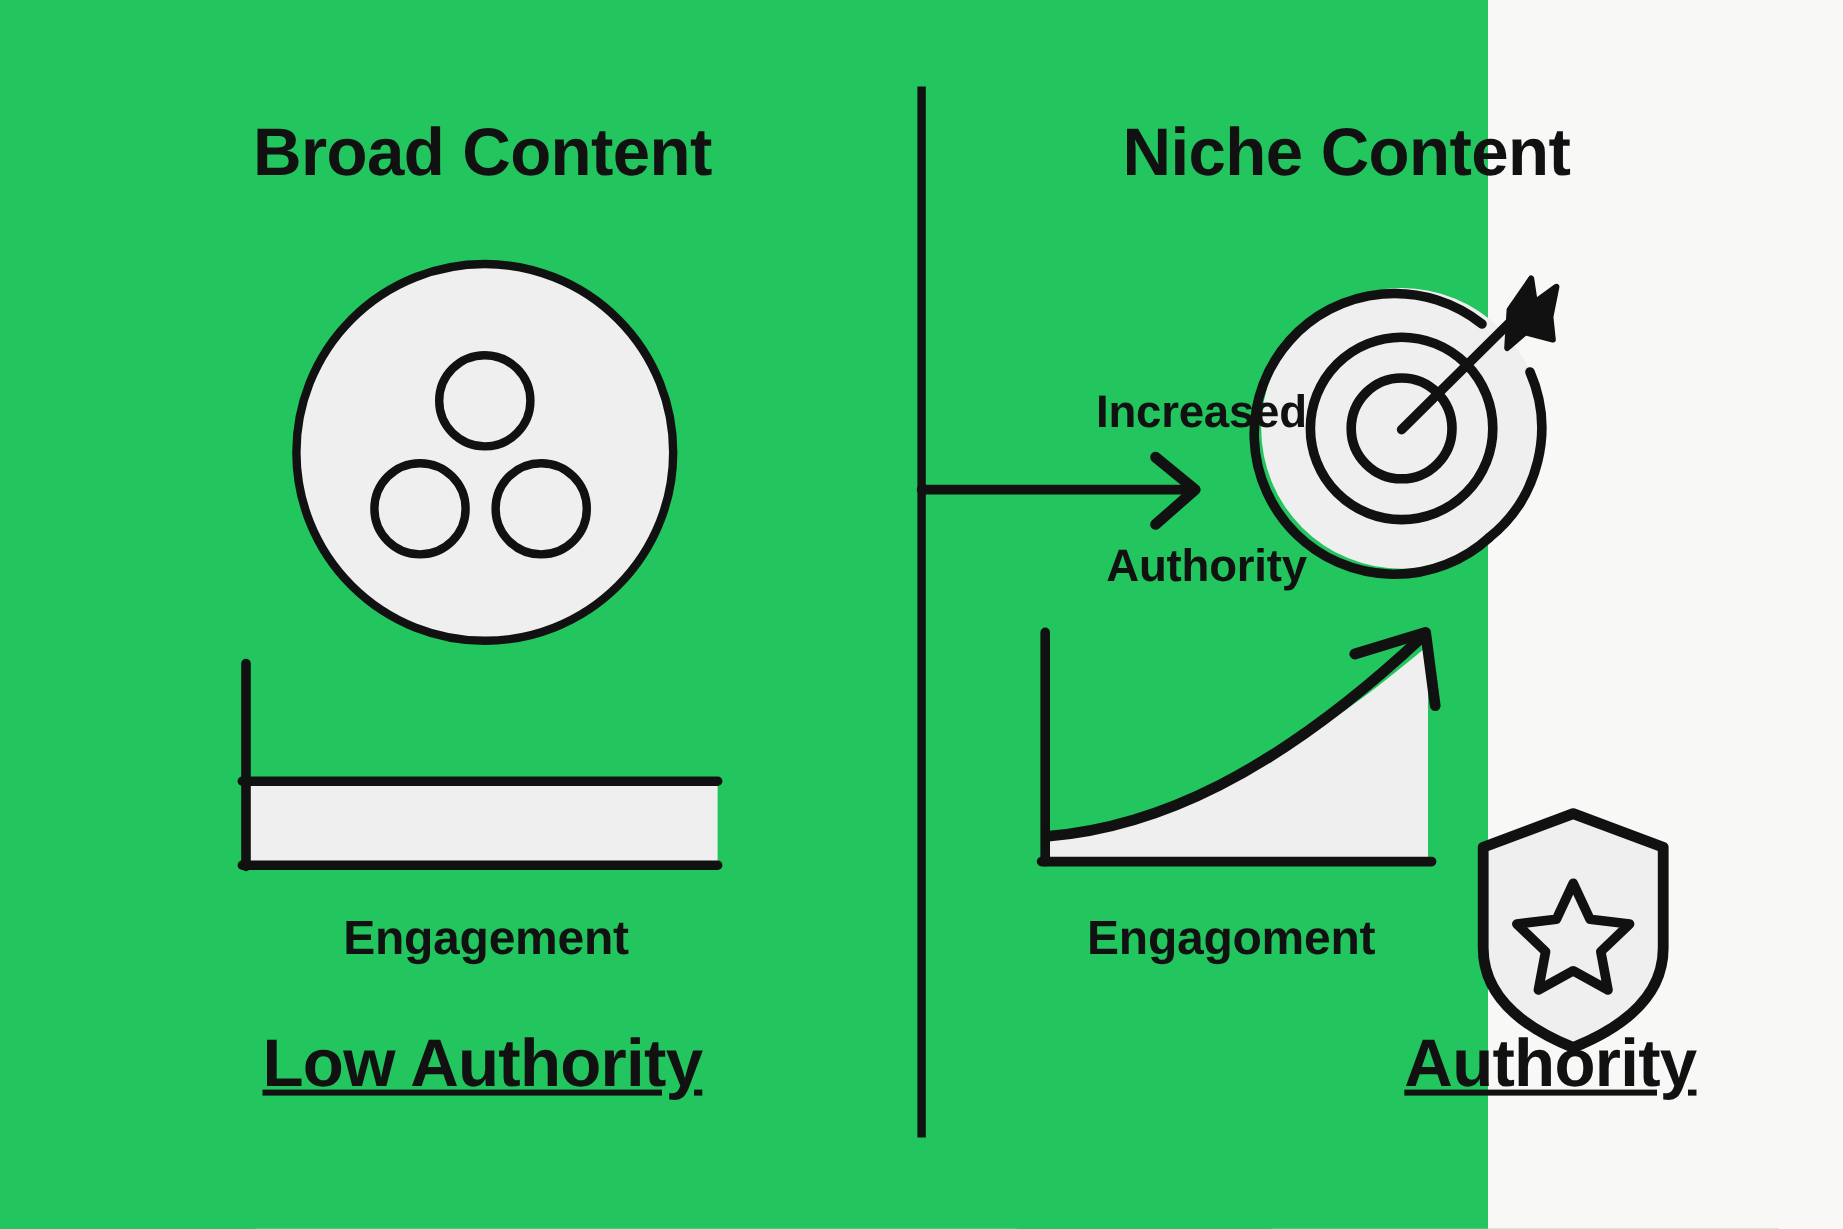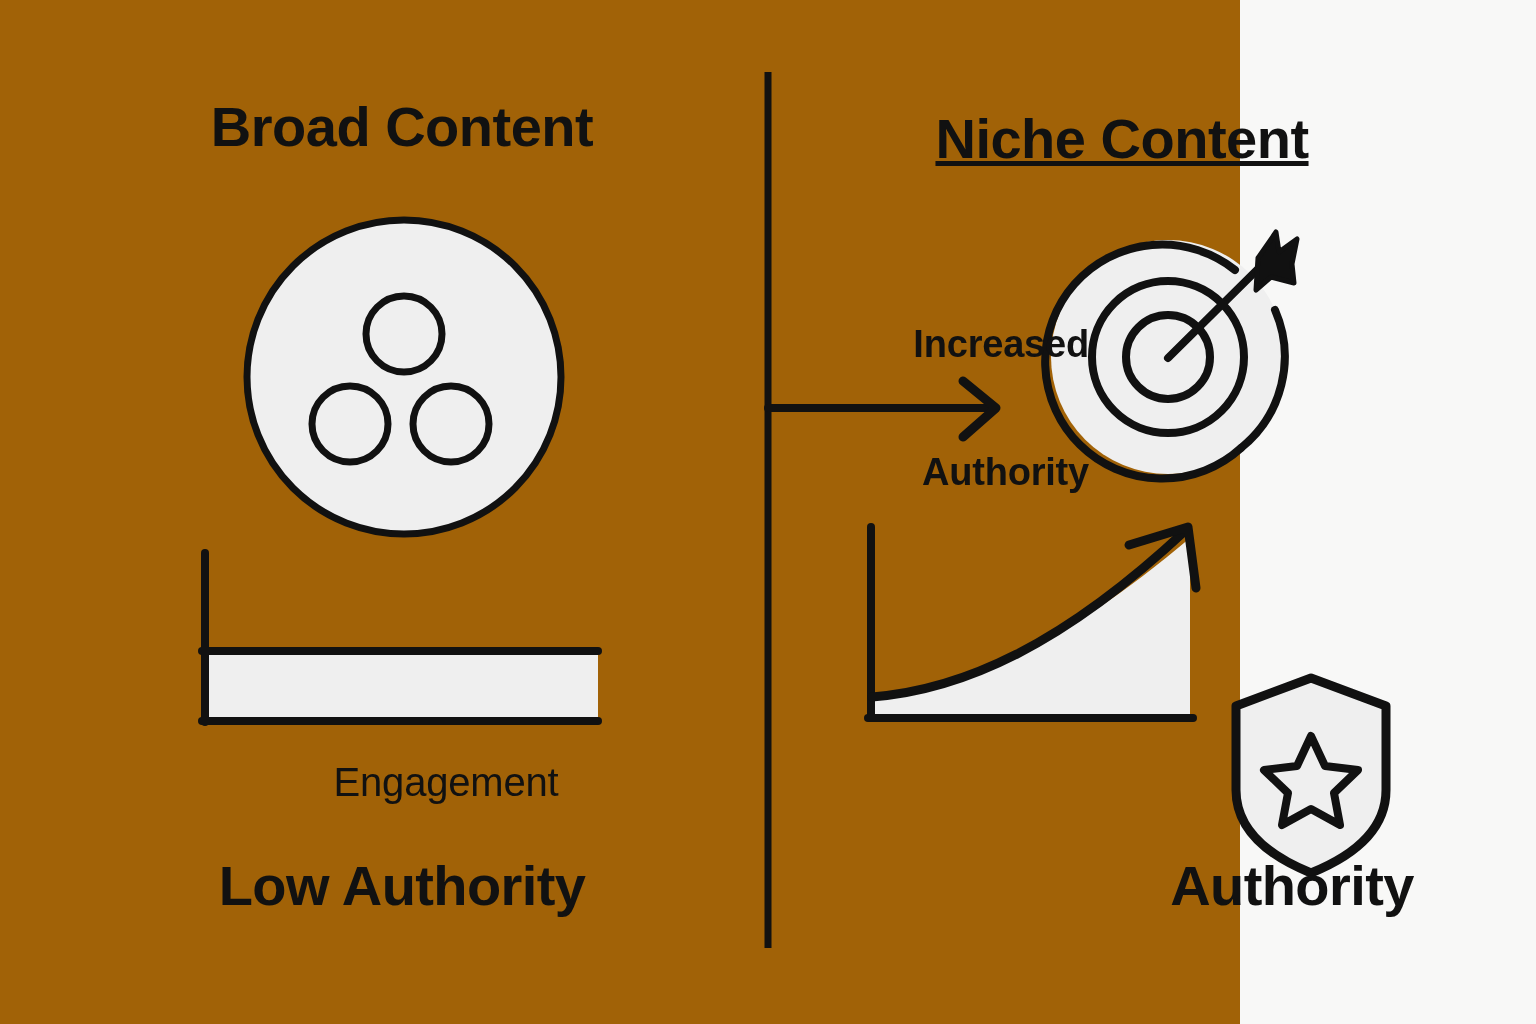--- a/index.html
+++ b/index.html
@@ -10,62 +10,62 @@
     width: 1536px;
     height: 1024px;
     background: #f8f8f7;
     font-family: "Liberation Sans", sans-serif;
     overflow: hidden;
   }
   #stage {
     position: relative;
     width: 1240px;
     height: 1024px;
-    background: #a16207;
+    background: #22c55e;
   }
   .canvas {
     position: absolute;
     inset: 0;
     width: 1536px;
     height: 1024px;
   }
   .txt {
     position: absolute;
     color: #111111;
     white-space: pre;
     line-height: 1.12;
   }
   .title {
     font-weight: bold;
     font-size: 56px;
     letter-spacing: -0.5px;
   }
   .sublabel {
-    font-weight: normal;
+    font-weight: bold;
     font-size: 40px;
     letter-spacing: -0.2px;
-    margin-left: 41px;
   }
   .callout {
     font-weight: bold;
     font-size: 38px;
     letter-spacing: -0.2px;
     margin-left: 43px;
   }
   .bigbold {
     font-weight: bold;
     font-size: 56px;
     letter-spacing: -0.6px;
+    text-decoration: underline;
   }
   .t-center { transform: translateX(-50%); text-align: center; }
   .t-right  { transform: translateX(-100%); text-align: right; }
 
   
   #title-left      { left: 402px;  top: 96px; }
-  #title-right     { left: 1122px; top: 108px; text-decoration: underline; }
+  #title-right     { left: 1122px; top: 96px; }
   #relevance-label { left: 1046px; top: 238px; }
   #engagement-left { left: 405px;  top: 760px; }
   #engagement-right{ left: 1026px; top: 760px; }
   #seo-label       { left: 1400px; top: 558px; }
   #authority-left  { left: 402px;  top: 855px; }
   #authority-right { left: 1263px; top: 855px; margin-left: 29px; }
 </style>
 </head>
 <body>
 
@@ -168,19 +168,20 @@
 
   <div class="txt title t-center" id="title-right">Niche Content</div>
 
   <div class="txt callout t-right" id="relevance-label">
     <div>Increased</div>
     <div>Authority</div>
   </div>
 
   <div class="txt sublabel t-center" id="engagement-left">Engagement</div>
 
+  <div class="txt sublabel t-center" id="engagement-right">Engagoment</div>
 
 
   <div class="txt bigbold t-center" id="authority-left">Low Authority</div>
 
   <div class="txt bigbold t-center" id="authority-right">Authority</div>
 
 </div>
 
 </body></html>

